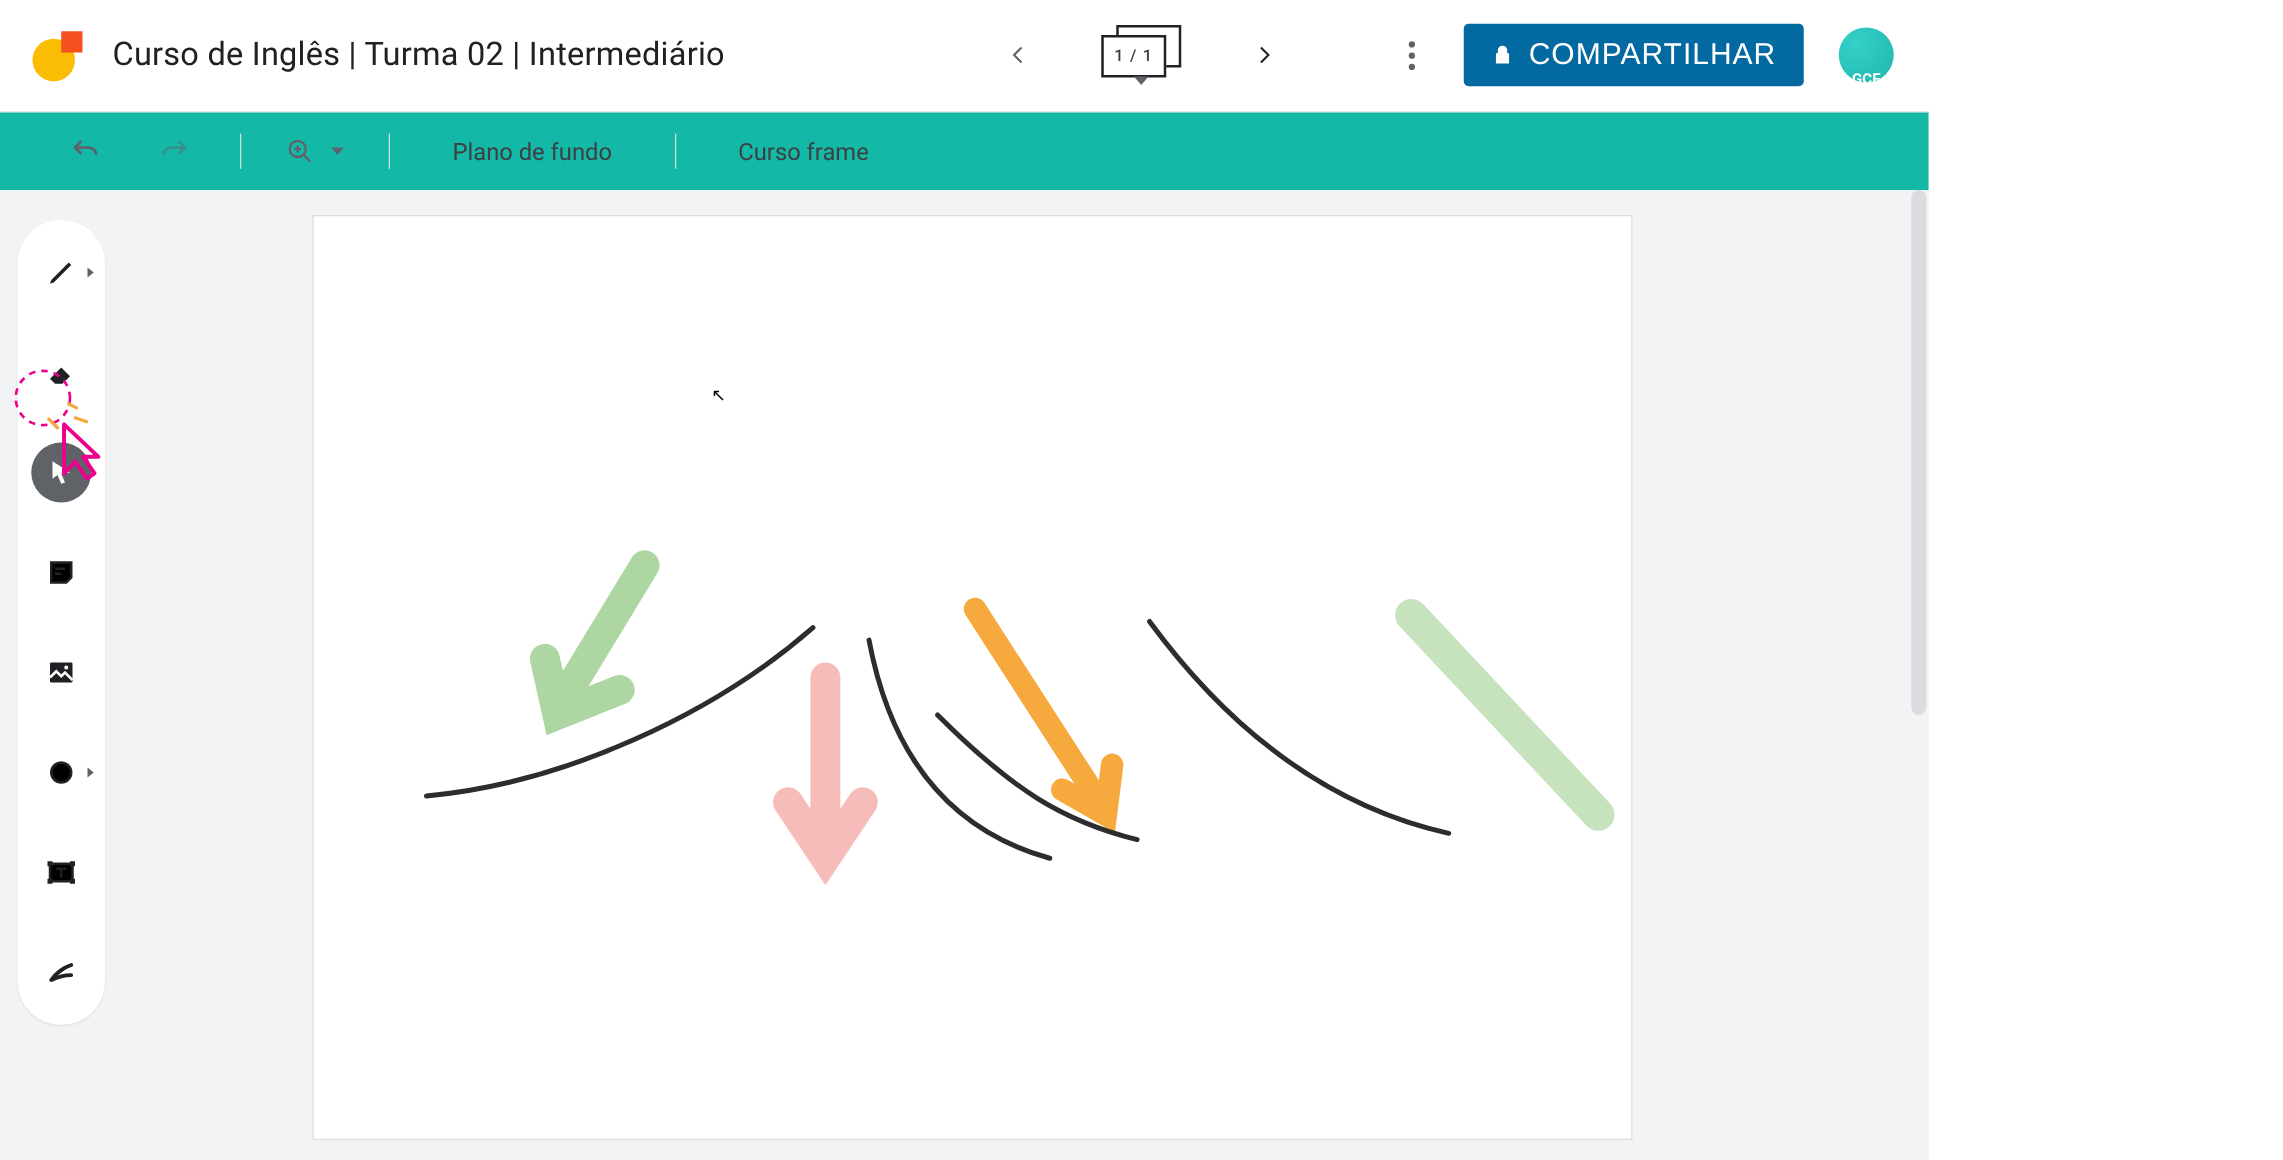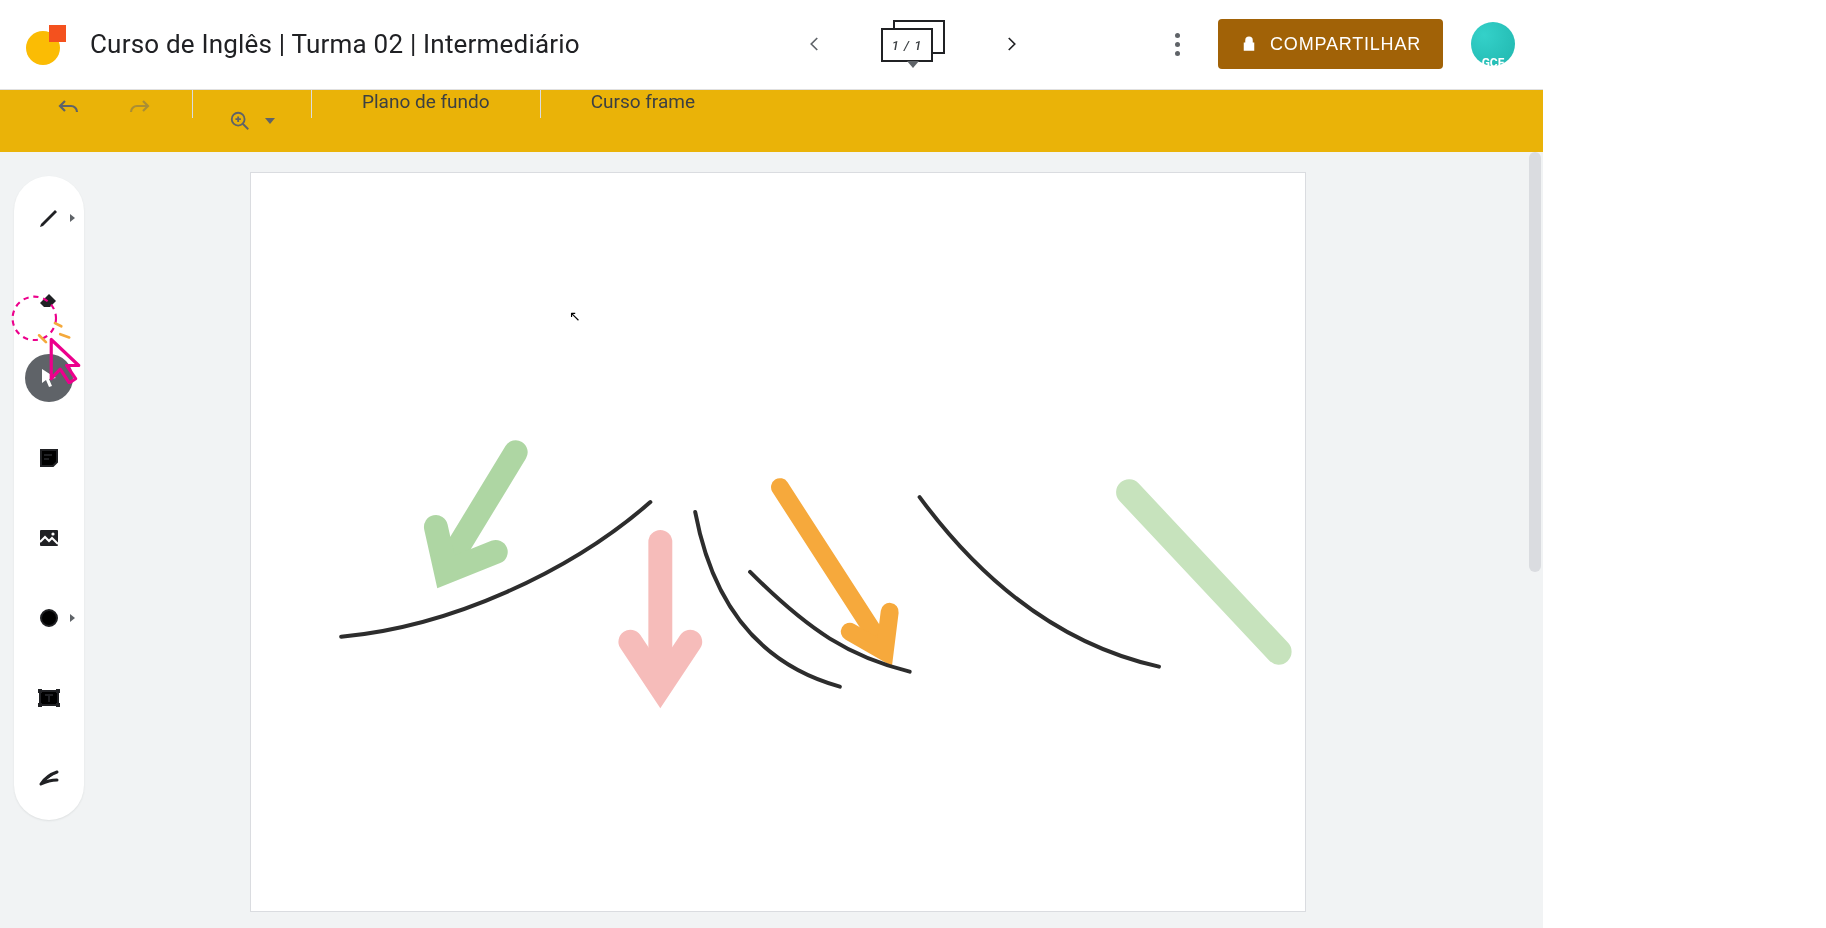--- a/index.html
+++ b/index.html
@@ -26,21 +26,21 @@
       border-radius:50%; background:#fbbc04;
     }
     .title{
       font-size:26px; letter-spacing:.2px; color:#202124; font-weight:400;
       white-space:nowrap;
     }
 
     .nav-block{
       display:flex; align-items:center; gap:52px;
       margin-left:auto; margin-right:auto; 
-      position:absolute; left:50%; transform:translateX(-50%);font-style:italic;
+      position:absolute; left:50%; transform:translateX(-50%);
     }
     .nav-angle{
       width:28px; height:28px; display:flex; align-items:center; justify-content:center;
       cursor:pointer; color:#5f6368;
     }
     .nav-angle svg{ width:18px; height:18px; stroke:#5f6368; stroke-width:2.2; fill:none; }
     .nav-angle.right svg{ stroke:#202124; }
 
     .frame-chip{
       position:relative; width:64px; height:48px;
@@ -64,42 +64,42 @@
     .header-right{
       display:flex; align-items:center; gap:28px; margin-left:auto;
     }
     .more-btn{
       width:26px; height:26px; display:flex; flex-direction:column;
       align-items:center; justify-content:center; gap:4px; cursor:pointer;
     }
     .more-btn span{ width:5px; height:5px; border-radius:50%; background:#5f6368; }
 
     .share-btn{
-      background:#a16207; color:#fff; border:none; border-radius:4px;
+      background:#0369a1; color:#fff; border:none; border-radius:4px;
       display:flex; align-items:center; gap:12px;
-      font-size:18px; font-weight:500; letter-spacing:.8px;
+      font-size:24px; font-weight:500; letter-spacing:.8px;
       padding:0 22px; height:50px; cursor:pointer;
     }
     .share-btn svg{ width:18px; height:18px; fill:#fff; }
 
     .avatar{
       width:44px; height:44px; border-radius:50%;
       background:radial-gradient(circle at 30% 30%, #34d1c9 0%, #20b6ae 100%);
       display:flex; flex-direction:column; align-items:center; justify-content:center; gap:1px;
       cursor:pointer;
     }
     .av-star{ font-size:10px; color:#fff; line-height:1; }
     .av-txt{ color:#fff; font-size:12px; font-weight:700; line-height:1;margin-top:32px; }
     .av-sub{ color:#fff; font-size:5px; line-height:1; }
 
     
     .subbar{
-      height:62px; display:flex; gap:16px;
+      height:62px; display:flex; align-items:center; gap:16px;
       padding-left:40px;
-      background:#eab308;
+      background:#14b8a6;
     }
     .sb-btn{
       height:38px; min-width:38px; display:flex; align-items:center; justify-content:center;
       cursor:pointer; color:#5f6368; padding:0 16px;
     }
     .sb-btn svg{ width:24px; height:24px; fill:none; stroke:#5f6368; stroke-width:2.2; }
     .sb-redo{ opacity:.45 }
     .sb-sep{ width:1px; height:28px; background:#dadce0; margin:0 8px;}
     .sb-text{ font-size:19px; color:#3c4043; padding:0 26px; cursor:pointer; }
     .zoom-wrap{ display:flex; align-items:center; gap:14px; padding:0 12px; cursor:pointer;}

